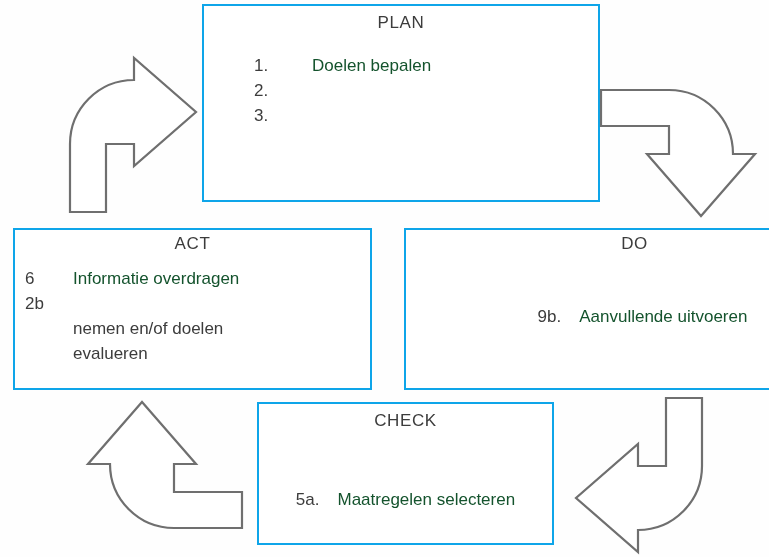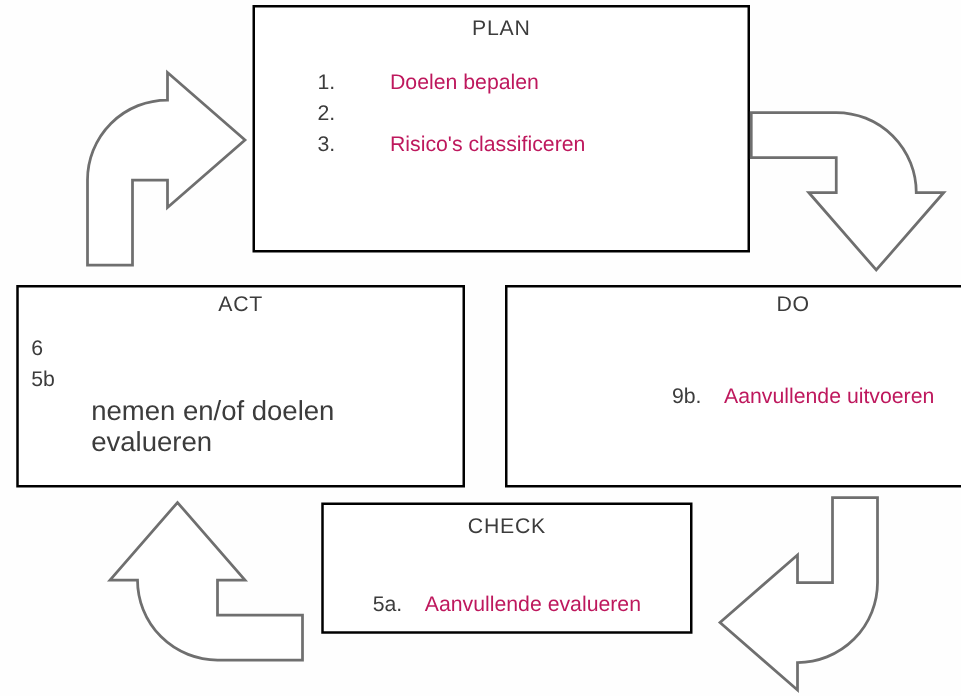--- a/index.html
+++ b/index.html
@@ -14,21 +14,21 @@
     height: 557px;
     background: #fefefe;
     font-family: "Liberation Sans", sans-serif;
     overflow: hidden;
   }
 
   
   .node-box {
     position: absolute;
     box-sizing: border-box;
-    border: 2px solid #000000;
+    border: 2px solid #0ea5e9;
     background: #ffffff;
   }
   .node-title {
     text-align: center;
     color: #3c3c3c;
     font-size: 17px;
     letter-spacing: 0.6px;
     line-height: 1.1;
   }
   .item-list {
@@ -42,25 +42,25 @@
     color: #3c3c3c;
     font-size: 17px;
     line-height: 25px;
     white-space: nowrap;
   }
   .item-num {
     flex: 0 0 auto;
     color: #3c3c3c;
   }
   .item-text {
-    color: #be185d;
+    color: #14532d;
   }
   .item-cont {
     color: #3c3c3c;
-    font-size: 22px;
+    font-size: 17px;
     line-height: 25px;
     white-space: nowrap;
   }
 
   
   #box-plan {
     left: 202px;
     top: 4px;
     width: 398px;
     height: 198px;
@@ -94,24 +94,24 @@
   #box-do .item-num { width: 60px; text-align: left; }
   #box-do .item-list { text-align: center; }
   #box-do .item-row { justify-content: center; }
   #box-do .item-num { width: auto; margin-right: 18px; }
 
   
   #box-check {
     left: 257px;
     top: 402px;
     width: 297px;
-    height: 105px;
+    height: 143px;
   }
   #box-check .node-title { margin-top: 8px; }
-  #box-check .item-list { margin-top: 40px; }
+  #box-check .item-list { margin-top: 56px; }
   #box-check .item-row { justify-content: center; }
   #box-check .item-num { margin-right: 18px; }
 
   
   .arrow-svg {
     position: absolute;
     overflow: visible;
   }
   .arrow-shape {
     fill: #ffffff;
@@ -135,33 +135,33 @@
     <ul class="item-list">
       <li class="item-row">
         <span class="item-num">1.</span>
         <span class="item-text">Doelen bepalen</span>
       </li>
       <li class="item-row">
         <span class="item-num">2.</span>
       </li>
       <li class="item-row">
         <span class="item-num">3.</span>
-        <span class="item-text">Risico's classificeren</span>
       </li>
     </ul>
   </div>
 
   <div class="node-box" id="box-act">
     <div class="node-title">ACT</div>
     <ul class="item-list">
       <li class="item-row">
         <span class="item-num">6</span>
-      </li>
-      <li class="item-row">
-        <span class="item-num">5b</span>
+        <span class="item-text">Informatie overdragen</span>
+      </li>
+      <li class="item-row">
+        <span class="item-num">2b</span>
       </li>
     </ul>
     <div class="item-cont">nemen en/of doelen</div>
     <div class="item-cont">evalueren</div>
   </div>
 
   <div class="node-box" id="box-do">
     <div class="node-title">DO</div>
     <ul class="item-list">
       <li class="item-row">
@@ -169,21 +169,21 @@
         <span class="item-text">Aanvullende uitvoeren</span>
       </li>
     </ul>
   </div>
 
   <div class="node-box" id="box-check">
     <div class="node-title">CHECK</div>
     <ul class="item-list">
       <li class="item-row">
         <span class="item-num">5a.</span>
-        <span class="item-text">Aanvullende evalueren</span>
+        <span class="item-text">Maatregelen selecteren</span>
       </li>
     </ul>
   </div>
 
   <svg class="arrow-svg" id="arrow-act-to-plan" width="145" height="145" viewBox="0 0 145 145">
     <path class="arrow-shape" d="
       M 8,140
       L 8,72
       A 64,64 0 0 1 72,8
       L 72,-14

